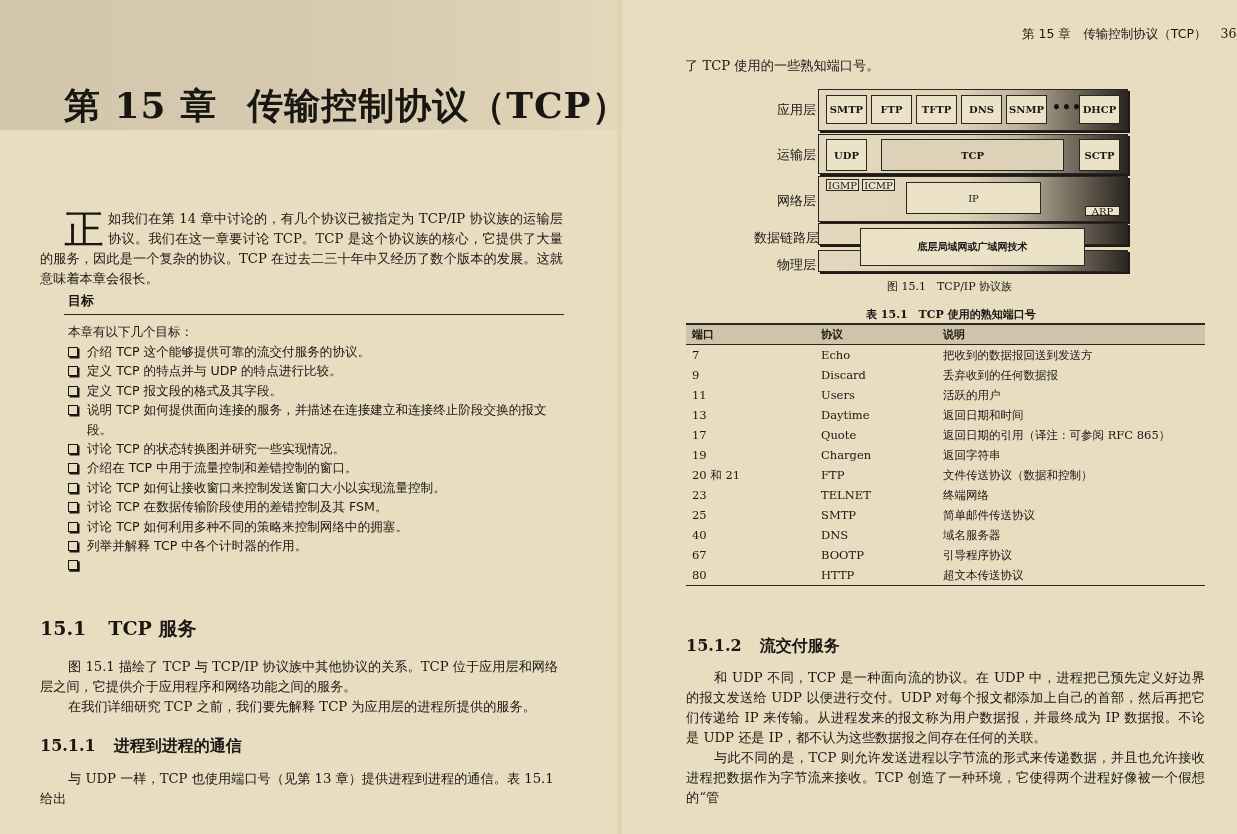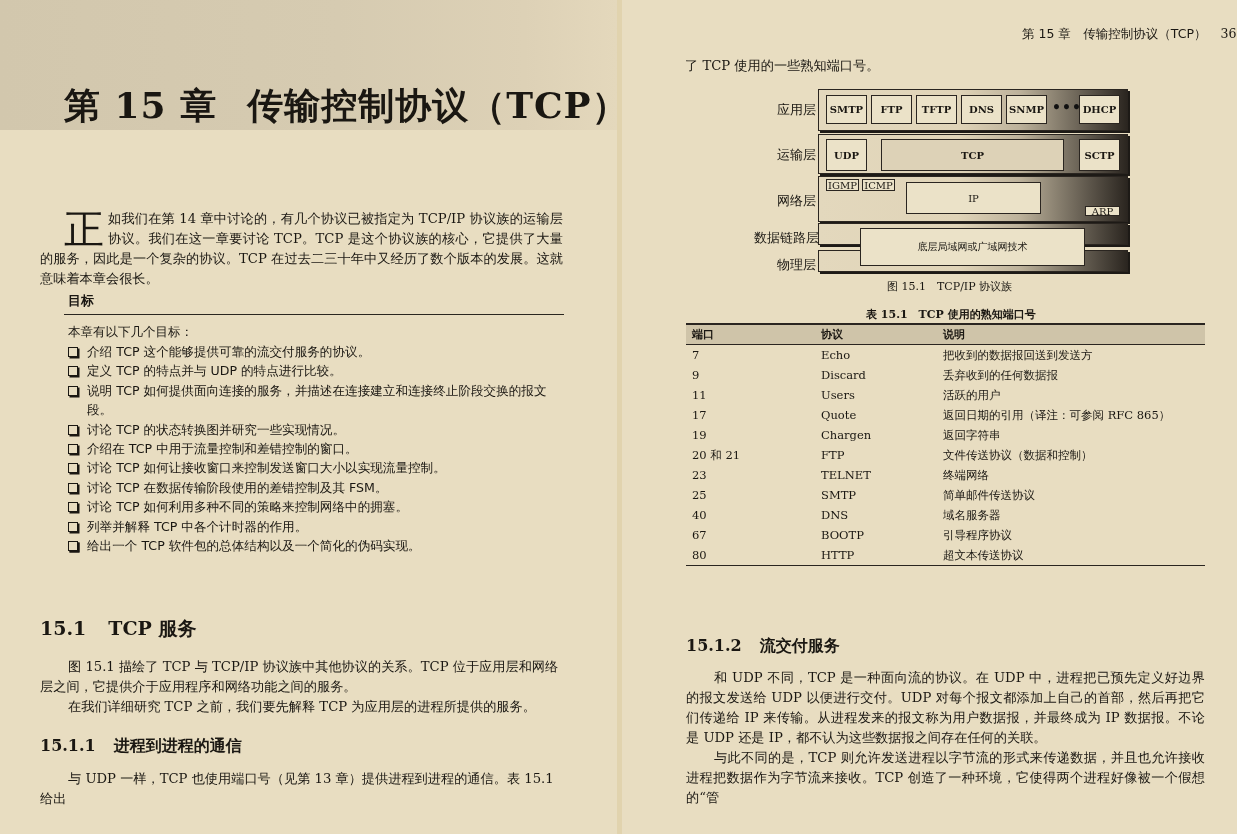--- a/index.html
+++ b/index.html
@@ -73,29 +73,30 @@
   <div class="abs body-text intro">
     <span class="dropcap">正</span><span>如我们在第 14 章中讨论的，有几个协议已被指定为 TCP/IP 协议族的运输层协议。我们在这一章要讨论 TCP。TCP 是这个协议族的核心，它提供了大量的服务，因此是一个复杂的协议。TCP 在过去二三十年中又经历了数个版本的发展。这就意味着本章会很长。</span>
   </div>
 
   <div class="abs goal-head">目标</div>
   <div class="abs goal-rule"></div>
   <div class="abs goal-intro">本章有以下几个目标：</div>
   <ul class="abs goals">
     <li><span class="cb"></span><span>介绍 TCP 这个能够提供可靠的流交付服务的协议。</span></li>
     <li><span class="cb"></span><span>定义 TCP 的特点并与 UDP 的特点进行比较。</span></li>
+    <li><span class="cb"></span><span>定义 TCP 报文段的格式及其字段。</span></li>
     <li><span class="cb"></span><span>说明 TCP 如何提供面向连接的服务，并描述在连接建立和连接终止阶段交换的报文段。</span></li>
     <li><span class="cb"></span><span>讨论 TCP 的状态转换图并研究一些实现情况。</span></li>
     <li><span class="cb"></span><span>介绍在 TCP 中用于流量控制和差错控制的窗口。</span></li>
     <li><span class="cb"></span><span>讨论 TCP 如何让接收窗口来控制发送窗口大小以实现流量控制。</span></li>
     <li><span class="cb"></span><span>讨论 TCP 在数据传输阶段使用的差错控制及其 FSM。</span></li>
     <li><span class="cb"></span><span>讨论 TCP 如何利用多种不同的策略来控制网络中的拥塞。</span></li>
     <li><span class="cb"></span><span>列举并解释 TCP 中各个计时器的作用。</span></li>
     <li><span class="cb"></span></li>
-    <li><span class="cb"></span><span>给出一个 TCP 软件包的总体结构以及一个简化的伪码实现。</span></li>
+    <li><span class="cb"></span></li>
   </ul>
 
   <div class="abs h2 sec-151">
     <span class="num">15.1</span><span>TCP 服务</span>
   </div>
   <div class="abs body-text p-151">
     <div class="ind">图 15.1 描绘了 TCP 与 TCP/IP 协议族中其他协议的关系。TCP 位于应用层和网络层之间，它提供介于应用程序和网络功能之间的服务。</div>
     <div class="ind">在我们详细研究 TCP 之前，我们要先解释 TCP 为应用层的进程所提供的服务。</div>
   </div>
 
@@ -139,21 +140,21 @@
 
   <div class="abs band" style="left:818px;top:176px;width:308px;height:44px;">
     <div class="pbox" style="left:7px;top:2px;width:31px;height:10px;font-weight:normal;">IGMP</div>
     <div class="pbox" style="left:43px;top:2px;width:31px;height:10px;font-weight:normal;">ICMP</div>
     <div class="pbox" style="left:87px;top:5px;width:133px;height:30px;font-weight:normal;">IP</div>
     <div class="pbox" style="left:266px;top:29px;width:33px;height:8px;font-weight:normal;">ARP</div>
   </div>
 
   <div class="abs band" style="left:818px;top:223px;width:308px;height:20px;"></div>
   <div class="abs band" style="left:818px;top:250px;width:308px;height:20px;"></div>
-  <div class="abs pbox" style="left:860px;top:228px;width:223px;height:36px;font-weight:normal;font-family:'DejaVu Sans',sans-serif;">底层局域网或广域网技术</div>
+  <div class="abs pbox" style="left:860px;top:228px;width:223px;height:36px;font-weight:bold;font-family:'DejaVu Sans',sans-serif;">底层局域网或广域网技术</div>
 
   <div class="abs fig-cap">图 15.1　TCP/IP 协议族</div>
 </div>
 
 <div class="abs tbl-cap">表 15.1　TCP 使用的熟知端口号</div>
 <table class="ports">
   <thead>
     <tr>
       <th class="c1">端口</th>
       <th class="c2">协议</th>
@@ -170,20 +171,25 @@
         <td>9</td>
         <td>Discard</td>
         <td>丢弃收到的任何数据报</td>
       </tr>
     <tr>
         <td>11</td>
         <td>Users</td>
         <td>活跃的用户</td>
       </tr>
     <tr>
+        <td>13</td>
+        <td>Daytime</td>
+        <td>返回日期和时间</td>
+      </tr>
+    <tr>
         <td>17</td>
         <td>Quote</td>
         <td>返回日期的引用（译注：可参阅 RFC 865）</td>
       </tr>
     <tr>
         <td>19</td>
         <td>Chargen</td>
         <td>返回字符串</td>
       </tr>
     <tr>

